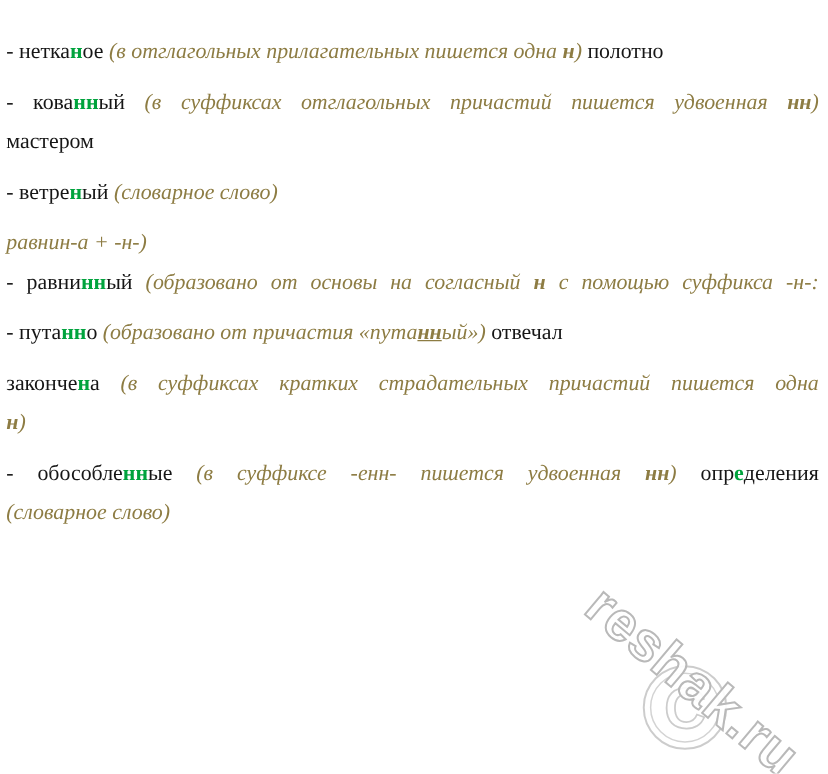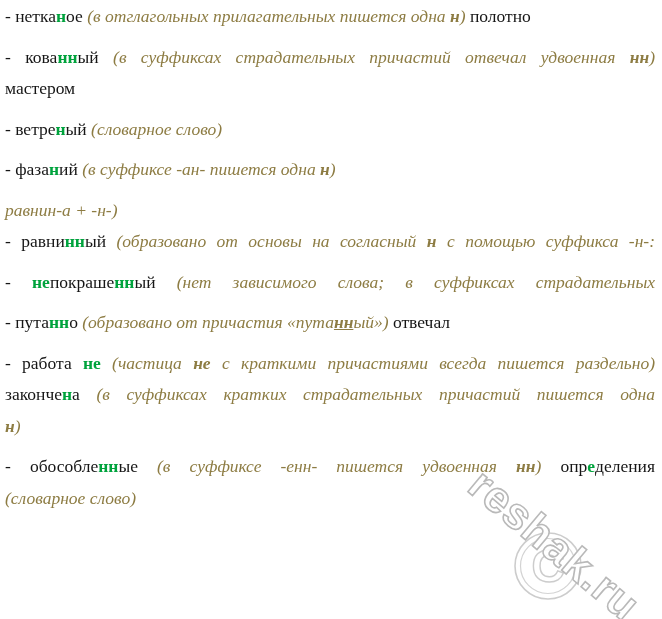--- a/index.html
+++ b/index.html
@@ -11,20 +11,21 @@
     width: 662px;
     height: 619px;
     overflow: hidden;
     position: relative;
     font-family: "Liberation Serif", "DejaVu Serif", serif;
     font-size: 17.5px;
     color: #161616;
   }
   .doc {
     padding: 1px 7px 0 5px;
+    margin-top: 24px;
   }
   .para {
     margin: 0 0 9px 0;
   }
   .para:last-child { margin-bottom: 0; }
   .line {
     line-height: 31.5px;
     white-space: normal;
   }
   .line.just {
@@ -44,43 +45,38 @@
   }
 </style>
 </head>
 <body>
 
 <div class="doc">
     <div class="para">
       <div class="line"><span class="s-b">- нетка</span><span class="s-g">н</span><span class="s-b">ое </span><span class="s-o">(в отглагольных прилагательных пишется одна </span><span class="s-ob">н</span><span class="s-o">) </span><span class="s-b">полотно</span></div>
     </div>
     <div class="para">
-      <div class="line just"><span class="s-b">- кова</span><span class="s-g">нн</span><span class="s-b">ый </span><span class="s-o">(в суффиксах страдательных причастий отвечал удвоенная </span><span class="s-ob">нн</span><span class="s-o">)</span></div>
+      <div class="line just"><span class="s-b">- кова</span><span class="s-g">нн</span><span class="s-b">ый </span><span class="s-o">(в суффиксах отглагольных причастий пишется удвоенная </span><span class="s-ob">нн</span><span class="s-o">)</span></div>
       <div class="line"><span class="s-b">мастером</span></div>
     </div>
     <div class="para">
       <div class="line"><span class="s-b">- ветре</span><span class="s-g">н</span><span class="s-b">ый </span><span class="s-o">(словарное слово)</span></div>
     </div>
     <div class="para">
-      <div class="line"><span class="s-b">- фаза</span><span class="s-g">н</span><span class="s-b">ий </span><span class="s-o">(в суффиксе -ан- пишется одна </span><span class="s-ob">н</span><span class="s-o">)</span></div>
-    </div>
-    <div class="para">
       <div class="line"><span class="s-o">равнин-а + -н-)</span></div>
       <div class="line just"><span class="s-b">- равни</span><span class="s-g">нн</span><span class="s-b">ый </span><span class="s-o">(образовано от основы на согласный </span><span class="s-ob">н</span><span class="s-o"> с помощью суффикса -н-:</span></div>
     </div>
     <div class="para">
-      <div class="line just"><span class="s-b">- </span><span class="s-g">не</span><span class="s-b">покраше</span><span class="s-g">нн</span><span class="s-b">ый </span><span class="s-o">(нет зависимого слова; в суффиксах страдательных</span></div>
     </div>
     <div class="para">
     </div>
     <div class="para">
       <div class="line"><span class="s-b">- пута</span><span class="s-g">нн</span><span class="s-b">о </span><span class="s-o">(образовано от причастия «пута</span><span class="s-obu">нн</span><span class="s-o">ый») </span><span class="s-b">отвечал</span></div>
     </div>
     <div class="para">
-      <div class="line just"><span class="s-b">- работа </span><span class="s-g">не</span><span class="s-b"> </span><span class="s-o">(частица </span><span class="s-ob">не</span><span class="s-o"> с краткими причастиями всегда пишется раздельно)</span></div>
       <div class="line just"><span class="s-b">законче</span><span class="s-g">н</span><span class="s-b">а </span><span class="s-o">(в суффиксах кратких страдательных причастий пишется одна</span></div>
       <div class="line"><span class="s-ob">н</span><span class="s-o">)</span></div>
     </div>
     <div class="para">
       <div class="line just"><span class="s-b">- обособле</span><span class="s-g">нн</span><span class="s-b">ые </span><span class="s-o">(в суффиксе -енн- пишется удвоенная </span><span class="s-ob">нн</span><span class="s-o">) </span><span class="s-b">опр</span><span class="s-g">е</span><span class="s-b">деления</span></div>
       <div class="line"><span class="s-o">(словарное слово)</span></div>
     </div>
   </div>
 
 <svg class="watermark" width="662" height="619" viewBox="0 0 662 619" xmlns="http://www.w3.org/2000/svg">

